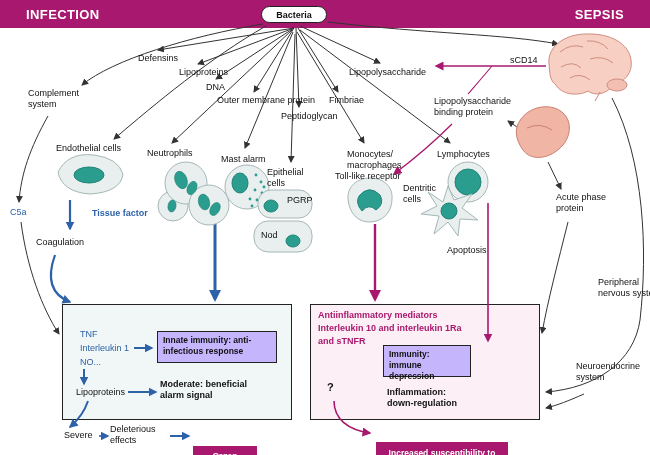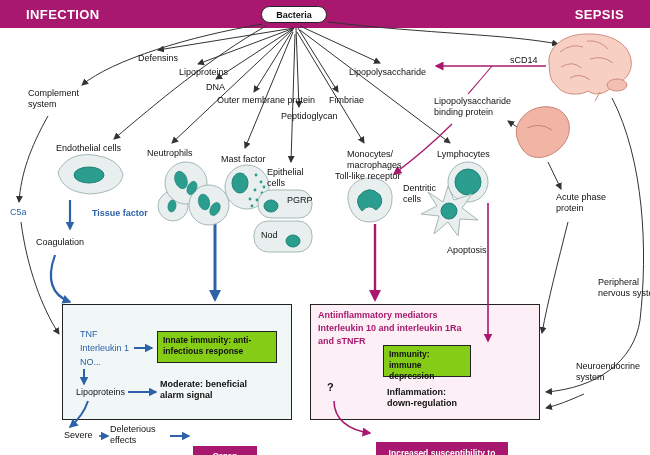--- a/index.html
+++ b/index.html
@@ -13,21 +13,21 @@
               justify-content:center; font-size:9px; font-weight:bold; z-index:3; color:#111; }
   .lbl { position:absolute; font-size:9px; color:#111; line-height:10.5px; z-index:2; white-space:normal; }
   .nw { white-space:nowrap; }
   .blue { color:#2d61a8; }
   .mag { color:#a8186e; }
   .it { }
   .b { font-weight:bold; }
   .box { position:absolute; border:1.2px solid #222; z-index:0; }
   .probox { left:62px; top:304px; width:230px; height:116px; background:#f1f7f7; }
   .antibox { left:310px; top:304px; width:230px; height:116px; background:#fcf0f6; }
-  .innerbox { position:absolute; background:#84cc16; border:1.1px solid #222; z-index:2;
+  .innerbox { position:absolute; background:#c4b5fd; border:1.1px solid #222; z-index:2;
               font-size:8.5px; font-weight:bold; color:#111; padding:3px 5px; line-height:11px; }
   .magbox { position:absolute; background:#a8186e; color:#fff; font-weight:bold; font-size:8.5px;
             display:flex; flex-direction:column; align-items:center; justify-content:center;
             text-align:center; line-height:10.5px; z-index:2; padding:2px 4px;margin-top:23px; }
   svg.overlay { position:absolute; left:0; top:0; z-index:1; }
 </style>
 </head>
 <body>
 
 <div id="canvas">
@@ -186,21 +186,21 @@
   <div class="lbl nw" style="left:466px; top:55px;margin-left:44px;">sCD14</div>
   <div class="lbl" style="left:434px; top:96px; width:92px;">Lipopolysaccharide binding protein</div>
 
   <div class="lbl" style="left:28px; top:88px; width:64px;">Complement system</div>
   <div class="lbl nw" style="left:56px; top:143px;">Endothelial cells</div>
   <div class="lbl nw blue" style="left:10px; top:207px;">C5a</div>
   <div class="lbl nw blue b" style="left:92px; top:208px;">Tissue factor</div>
   <div class="lbl nw" style="left:36px; top:237px;">Coagulation</div>
 
   <div class="lbl nw" style="left:147px; top:148px;">Neutrophils</div>
-  <div class="lbl nw" style="left:221px; top:154px;">Mast factor</div>
+  <div class="lbl nw" style="left:221px; top:154px;">Mast alarm</div>
   <div class="lbl" style="left:267px; top:167px; width:46px;">Epithelial cells</div>
   <div class="lbl nw it" style="left:287px; top:195px;">PGRP</div>
   <div class="lbl nw it" style="left:261px; top:230px;">Nod</div>
   <div class="lbl" style="left:347px; top:149px; width:64px;">Monocytes/ macrophages</div>
   <div class="lbl nw it" style="left:335px; top:171px;">Toll-like receptor</div>
   <div class="lbl nw" style="left:437px; top:149px;">Lymphocytes</div>
   <div class="lbl" style="left:403px; top:183px; width:44px;">Dentritic cells</div>
   <div class="lbl nw" style="left:447px; top:245px;">Apoptosis</div>
 
   <div class="lbl" style="left:556px; top:192px; width:62px;">Acute phase protein</div>

